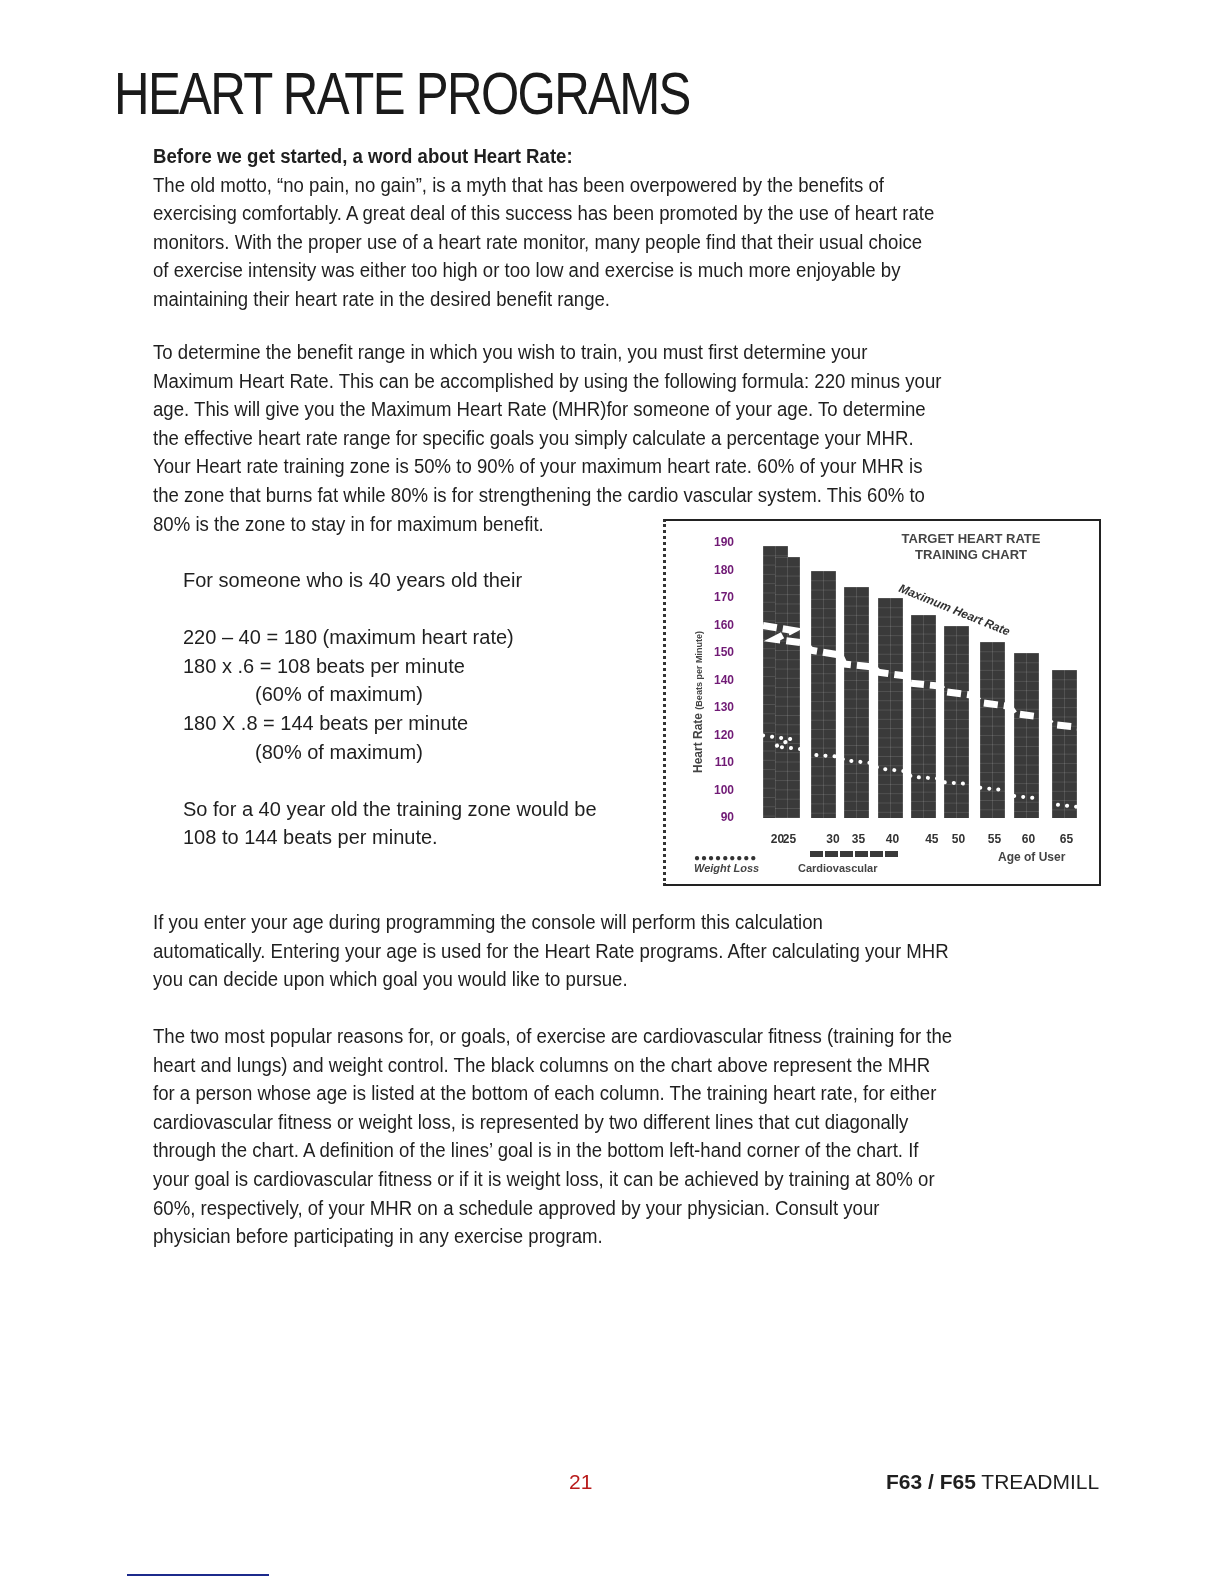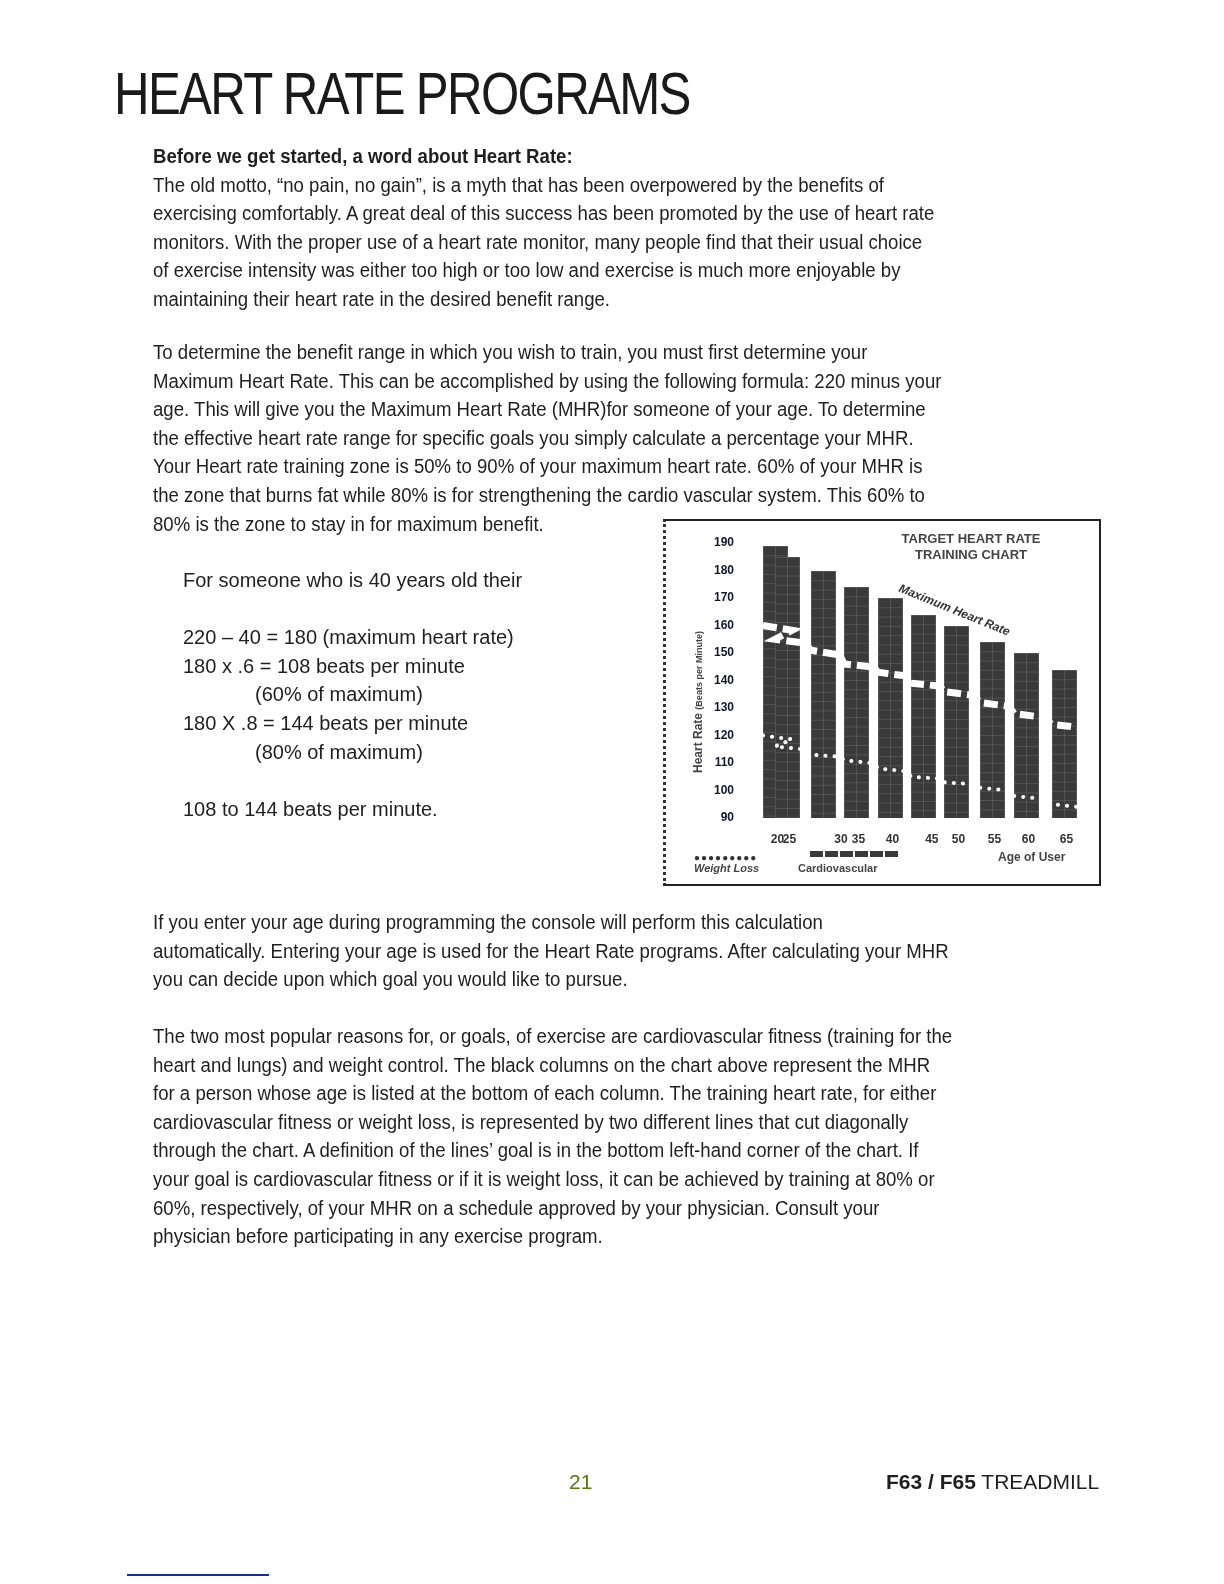--- a/index.html
+++ b/index.html
@@ -8,30 +8,30 @@
   .body-text{position:absolute;left:153px;font-size:20px;line-height:28.6px;color:#1f1f1f;margin:0;}
   .body-text p{margin:0;}
   .subhead{font-weight:bold;}
   .narrow{transform:scaleX(0.93);transform-origin:left top;white-space:nowrap;}
   .calc{position:absolute;left:155px;font-size:20px;line-height:28.6px;color:#1f1f1f;margin-left:28px;}
   .calc .indent{padding-left:72px;}
   .chart-box{position:absolute;left:663px;top:519px;width:438px;height:367px;border:2px solid #222;border-left:3px dotted #333;box-sizing:border-box;background:#fff;}
   .chart-title{position:absolute;left:205px;top:10px;width:200px;text-align:center;font-size:13px;font-weight:bold;color:#444;line-height:16px;}
   .ylabel{position:absolute;left:-38px;top:175px;transform:rotate(-90deg);transform-origin:center;width:140px;text-align:center;font-size:12px;font-weight:bold;color:#444;white-space:nowrap;}
   .ylabel .small{font-size:9px;}
-  .ytick{position:absolute;left:38px;width:30px;text-align:right;font-size:12px;font-weight:bold;color:#0f172a;}
+  .ytick{position:absolute;left:38px;width:30px;text-align:right;font-size:12px;font-weight:bold;color:#701a75;}
   .bar{position:absolute;background:#3a3a3a;background-image:linear-gradient(rgba(255,255,255,0.12) 1px,transparent 1px),linear-gradient(90deg,rgba(255,255,255,0.12) 1px,transparent 1px);background-size:100% 9.3px,12px 100%;}
   .xtick{position:absolute;top:311px;width:26px;text-align:center;font-size:12px;font-weight:bold;color:#333;}
   .legend-dots{position:absolute;left:28px;top:331px;font-size:10px;letter-spacing:1px;color:#333;}
   .legend-label{position:absolute;font-size:11px;font-weight:bold;color:#444;}
   .legend-bars{position:absolute;left:144px;top:330px;display:flex;gap:2px;}
   .legend-bars span{display:block;width:13px;height:6px;background:#3a3a3a;}
   .age-label{position:absolute;left:332px;top:329px;font-size:12px;font-weight:bold;color:#444;}
   .mhr-label{position:absolute;left:236px;top:60px;font-size:12px;font-weight:bold;color:#333;font-style:italic;transform:rotate(22deg);transform-origin:left top;white-space:nowrap;}
-  .page-num{position:absolute;left:569px;top:1470px;font-size:21px;color:#4d7c0f;}
+  .page-num{position:absolute;left:569px;top:1470px;font-size:21px;color:#b91c1c;}
   .footer-model{position:absolute;left:886px;top:1470px;font-size:21px;color:#1f1f1f;white-space:nowrap;}
   .footer-model b{font-weight:bold;}
   .footer-line{position:absolute;left:127px;top:1574px;width:142px;height:2px;background:#1c2a8c;}
   svg.lines{position:absolute;left:0;top:0;}
 </style>
 </head>
 <body>
 
 <h1 class="title">HEART RATE PROGRAMS</h1>
 
@@ -58,20 +58,21 @@
 
 <div class="calc" style="top:566px;">
   <div>For someone who is 40 years old their</div>
   <div style="height:28.6px"></div>
   <div>220 – 40 = 180 (maximum heart rate)</div>
   <div>180 x .6 = 108 beats per minute</div>
   <div class="indent">(60% of maximum)</div>
   <div>180 X .8 = 144 beats per minute</div>
   <div class="indent">(80% of maximum)</div>
   <div style="height:28.6px"></div>
+  <div>So for a 40 year old the training zone would be</div>
   <div>108 to 144 beats per minute.</div>
 </div>
 
 <div class="chart-box">
   <div class="chart-title">TARGET HEART RATE TRAINING CHART</div>
   <div class="ylabel">
     <span>Heart Rate</span>
     <span class="small">(Beats per Minute)</span>
   </div>
   <div id="yticks">
@@ -100,21 +101,21 @@
       <div class="bar" style="left: 386px; width: 25px; top: 148.5px; height: 148.5px;"></div>
     </div>
   <svg class="lines" width="436" height="365">
     <polyline id="cardio-line" fill="none" stroke="#fff" stroke-width="7" stroke-dasharray="14,6" points="97,104.5 126,109.3125 109,118.25 138,122.10000000000002 145,129.25 174,134.0625 178,142.99999999999997 207,145.88750000000005 212,151.25 241,155.10000000000002 245,162.25 274,165.13750000000005 278,170.5 307,174.35000000000002 314,181.5 343,185.35000000000002 348,192.5 377,196.35000000000002 386,203.5 415,206.3875"></polyline>
     <polyline id="wl-line" fill="none" stroke="#fff" stroke-width="4" stroke-linecap="round" stroke-dasharray="0.1,9" points="97,214.5 126,218.35000000000002 109,225.5 138,228.3875 145,233.75 174,235.675 178,239.25 207,242.1375 212,247.5 241,250.3875 245,255.75 274,257.675 278,261.25 307,263.175 314,266.75 343,269.6375 348,275 377,277.8875 386,283.25 415,286.1375"></polyline>
   </svg>
   <div class="mhr-label">Maximum Heart Rate</div>
   <div id="xticks">
       <div class="xtick" style="left: 98.5px;">20</div>
       <div class="xtick" style="left: 110.5px;">25</div>
-      <div class="xtick" style="left: 162px;">30</div>
+      <div class="xtick" style="left: 154px;">30</div>
       <div class="xtick" style="left: 179.5px;">35</div>
       <div class="xtick" style="left: 213.5px;">40</div>
       <div class="xtick" style="left: 246.5px; text-align: right;">45</div>
       <div class="xtick" style="left: 279.5px;">50</div>
       <div class="xtick" style="left: 315.5px;">55</div>
       <div class="xtick" style="left: 349.5px;">60</div>
       <div class="xtick" style="left: 387.5px;">65</div>
     </div>
   <div class="legend-dots">●●●●●●●●●</div>
   <div class="legend-label" style="left:28px;top:341px;font-style:italic;">Weight Loss</div>

